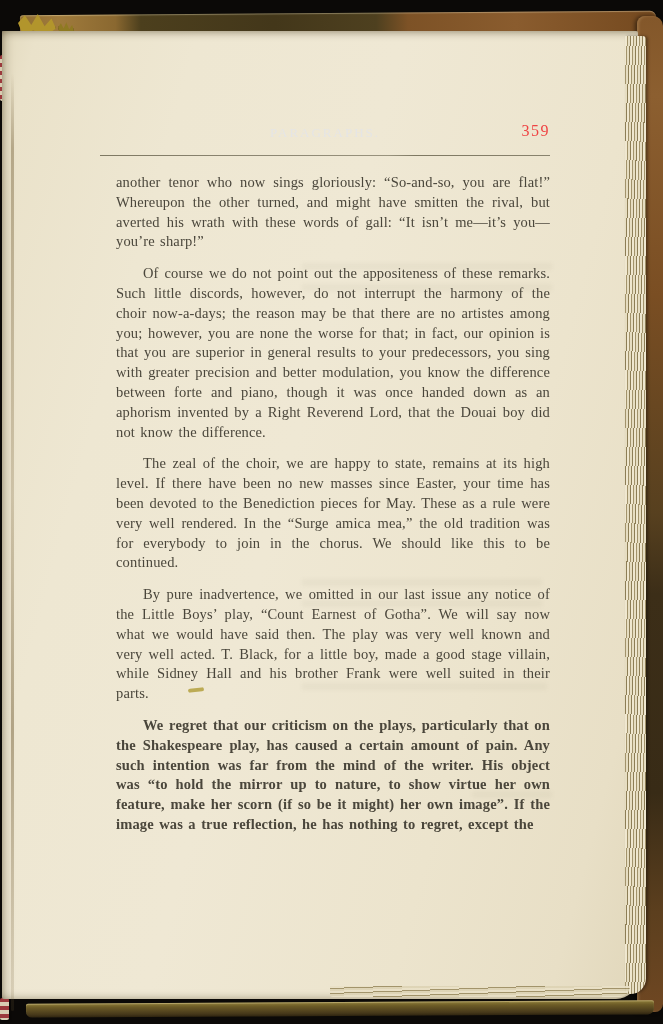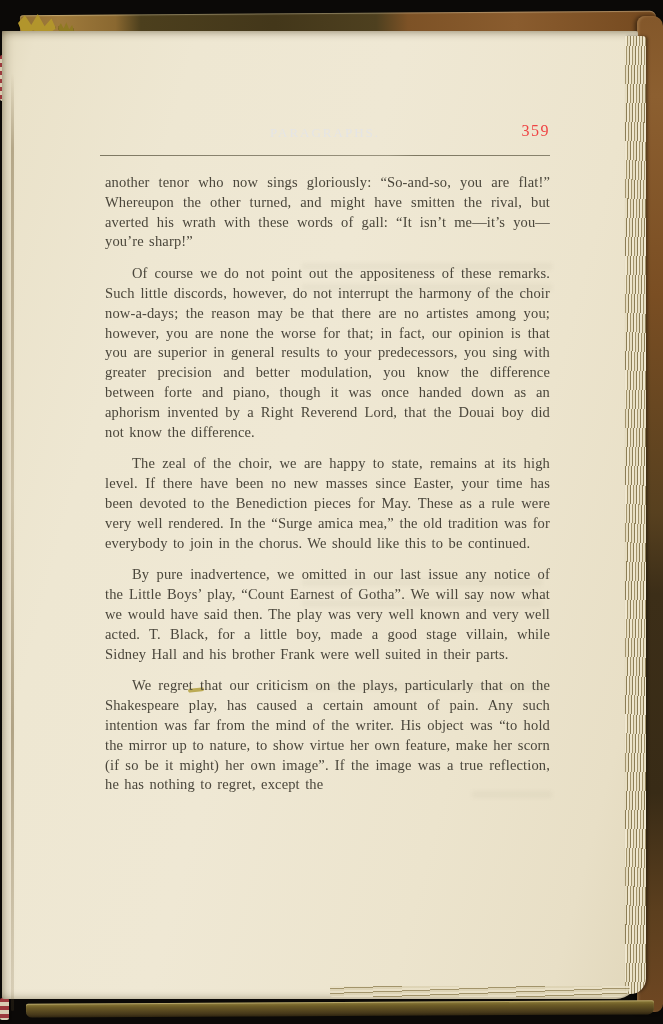--- a/index.html
+++ b/index.html
@@ -108,29 +108,29 @@
     font-size:16px;letter-spacing:1.5px;
     color:#ef4444;
   }
   .header-rule{
     margin-top:13px;height:1px;border:0;
     background:linear-gradient(90deg,
       #7e7862 0%, #8a8470 30%, #99937e 64%, #7e7862 70%, #89836e 100%);
   }
   .body-text{margin-top:17px;}
   .body-text p{
-    margin:0 0 12px 5px;
+    margin:0 0 12px 16px;
     font-size:14.5px;line-height:19.8px;
     text-align:justify;
     text-indent:27px;
     word-spacing:1.6px;
     letter-spacing:.15px;
   }
   .body-text p.first{text-indent:0;}
-  .body-text p:last-child{margin-bottom:0;}
+  .body-text p:last-child{margin-bottom:0;font-weight:bold;}
 
   
   .ink-smudge{
     position:absolute;left:186px;top:657px;width:16px;height:4px;
     background:#b3a03d;border-radius:2px;
     transform:rotate(-6deg);opacity:.85;
   }
   .ghost{
     position:absolute;
     background:repeating-linear-gradient(180deg,

